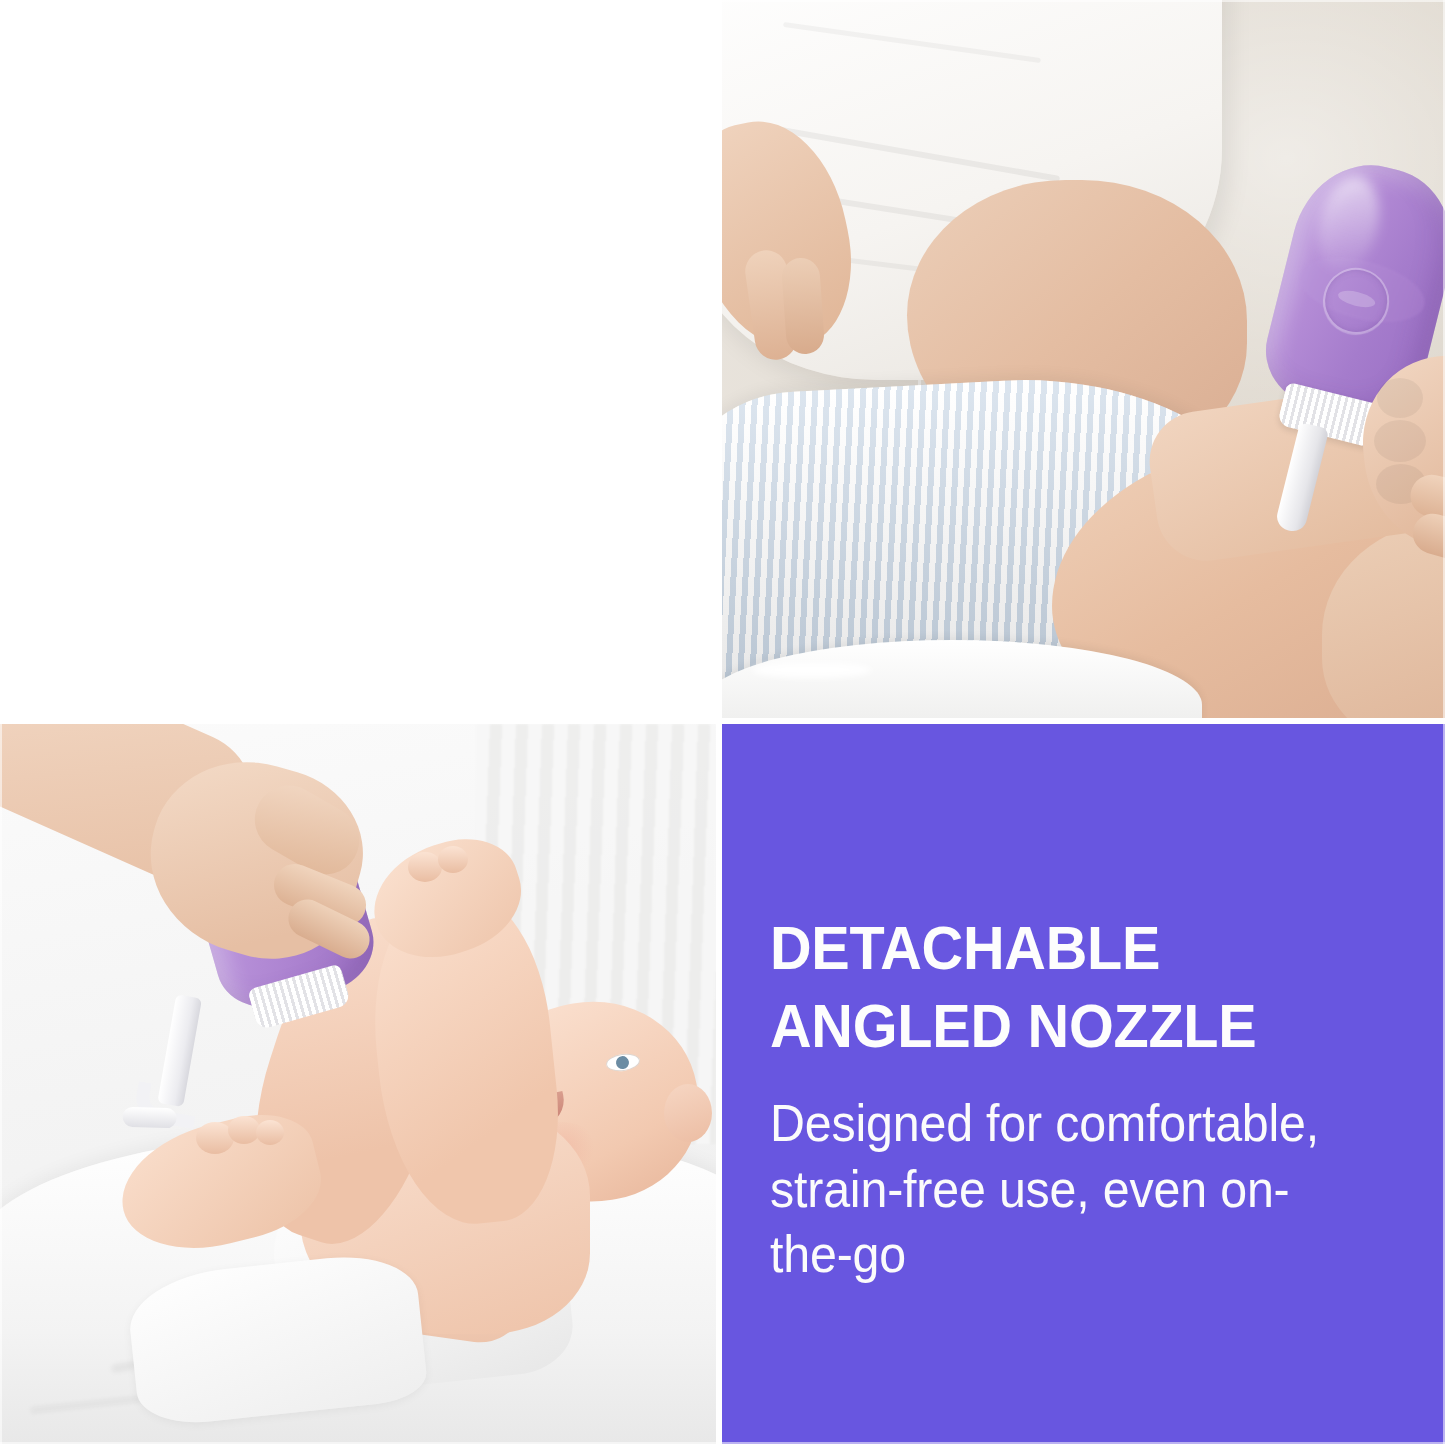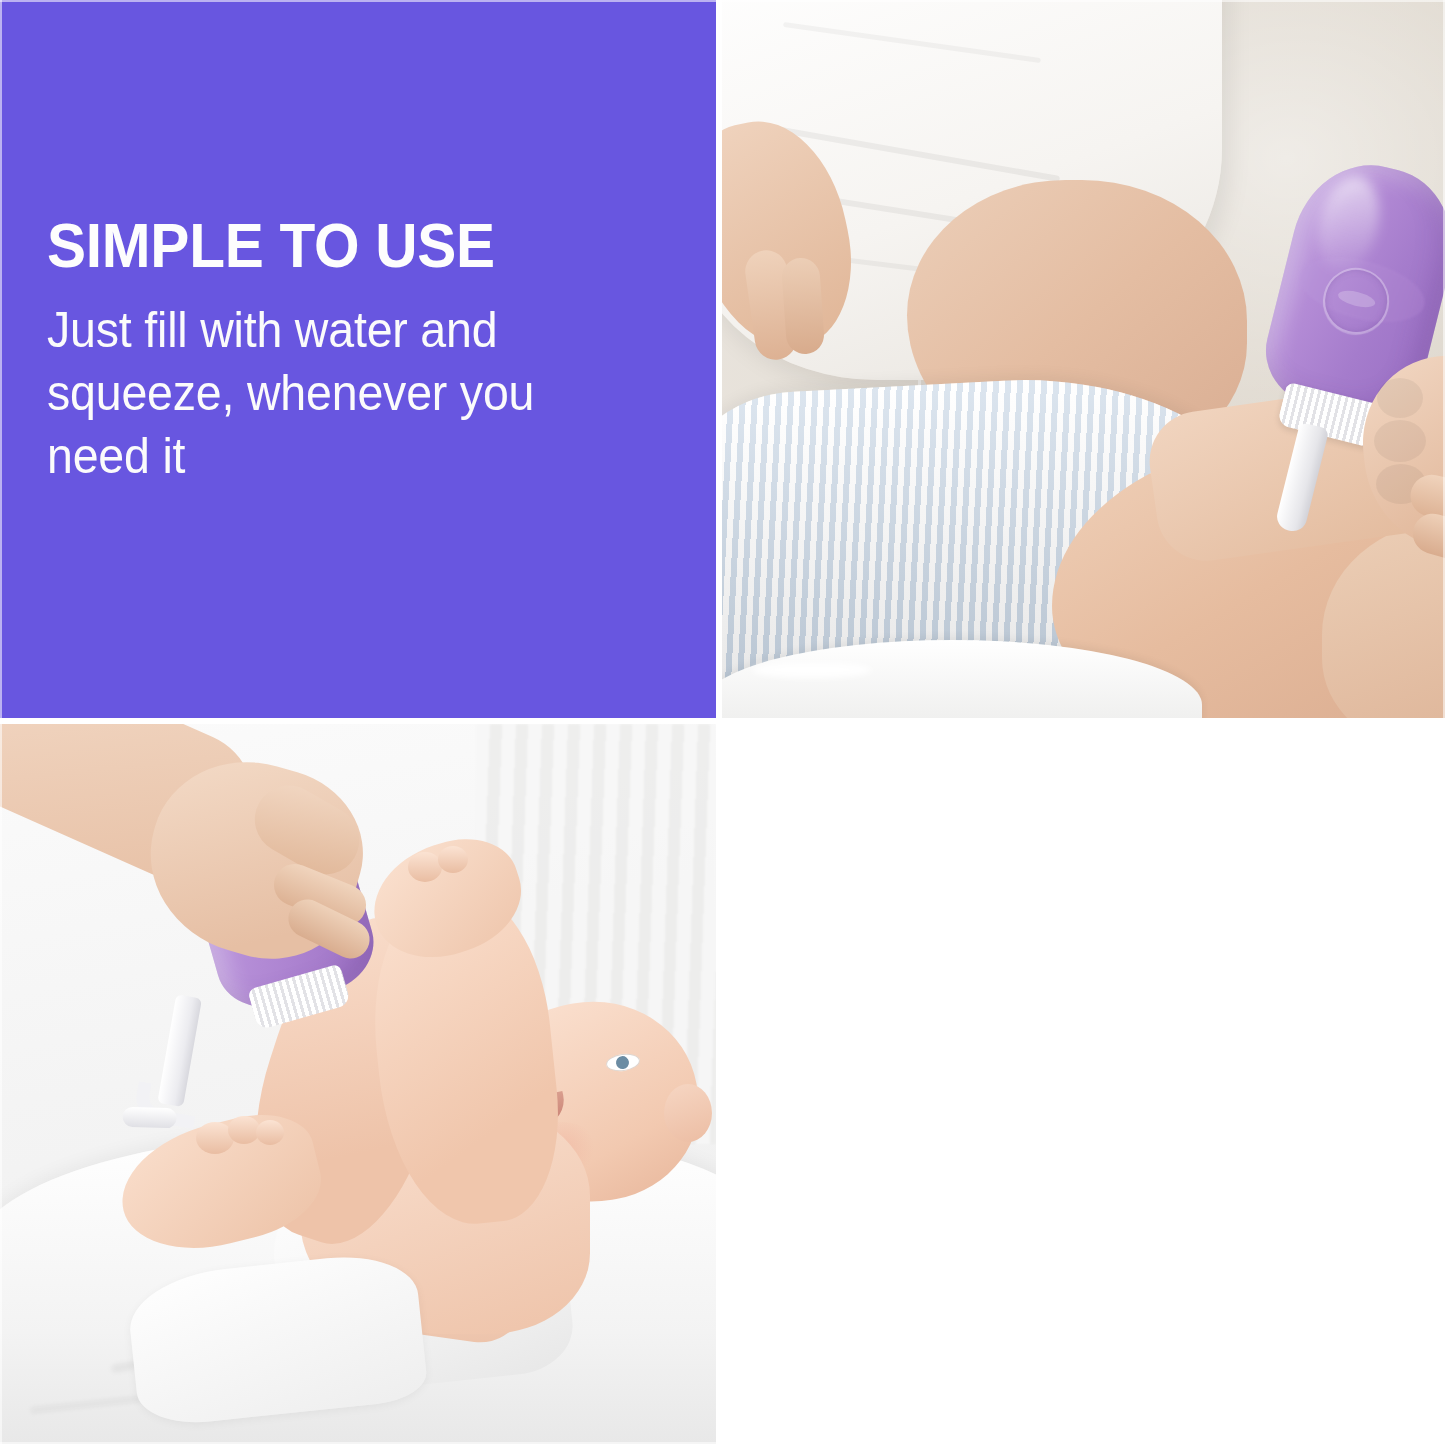--- a/index.html
+++ b/index.html
@@ -426,26 +426,20 @@
   .fl-top    { left:0; top:0;    width:100%; height:2px; }
   .fl-bottom { left:0; bottom:0; width:100%; height:2px; }
   .fl-left   { left:0; top:0;    width:2px;  height:100%; }
   .fl-right  { right:0; top:0;   width:2px;  height:100%; }
 </style>
 </head>
 <body>
 
 <div class="infographic">
 
-  <div class="quad quad-tl panel-purple">
-    <div class="text-block tb-tl">
-      <h2 class="headline">SIMPLE TO USE</h2>
-      <p class="subline">Just fill with water and squeeze, whenever you need it</p>
-    </div>
-  </div>
 
   <div class="quad quad-tr">
     <div class="photo ph1">
       <div class="wall-shade"></div>
       <div class="grout-v1"></div>
       <div class="grout-v2"></div>
       <div class="grout-h1"></div>
 
       <div class="torso"></div>
       <div class="top-fold1"></div>
@@ -528,19 +522,26 @@
         <div class="tip"></div>
       </div>
 
       <div class="hand"></div>
       <div class="thumb"></div>
       <div class="fgr-a"></div>
       <div class="fgr-b"></div>
     </div>
   </div>
 
+  <div class="quad quad-br panel-purple">
+    <div class="text-block tb-br">
+      <h2 class="headline">DETACHABLE
+ANGLED NOZZLE</h2>
+      <p class="subline">Designed for comfortable, strain-free use, even on-the-go</p>
+    </div>
+  </div>
 
   <div class="frame-line fl-top"></div>
   <div class="frame-line fl-bottom"></div>
   <div class="frame-line fl-left"></div>
   <div class="frame-line fl-right"></div>
 
 </div>
 
 </body></html>

